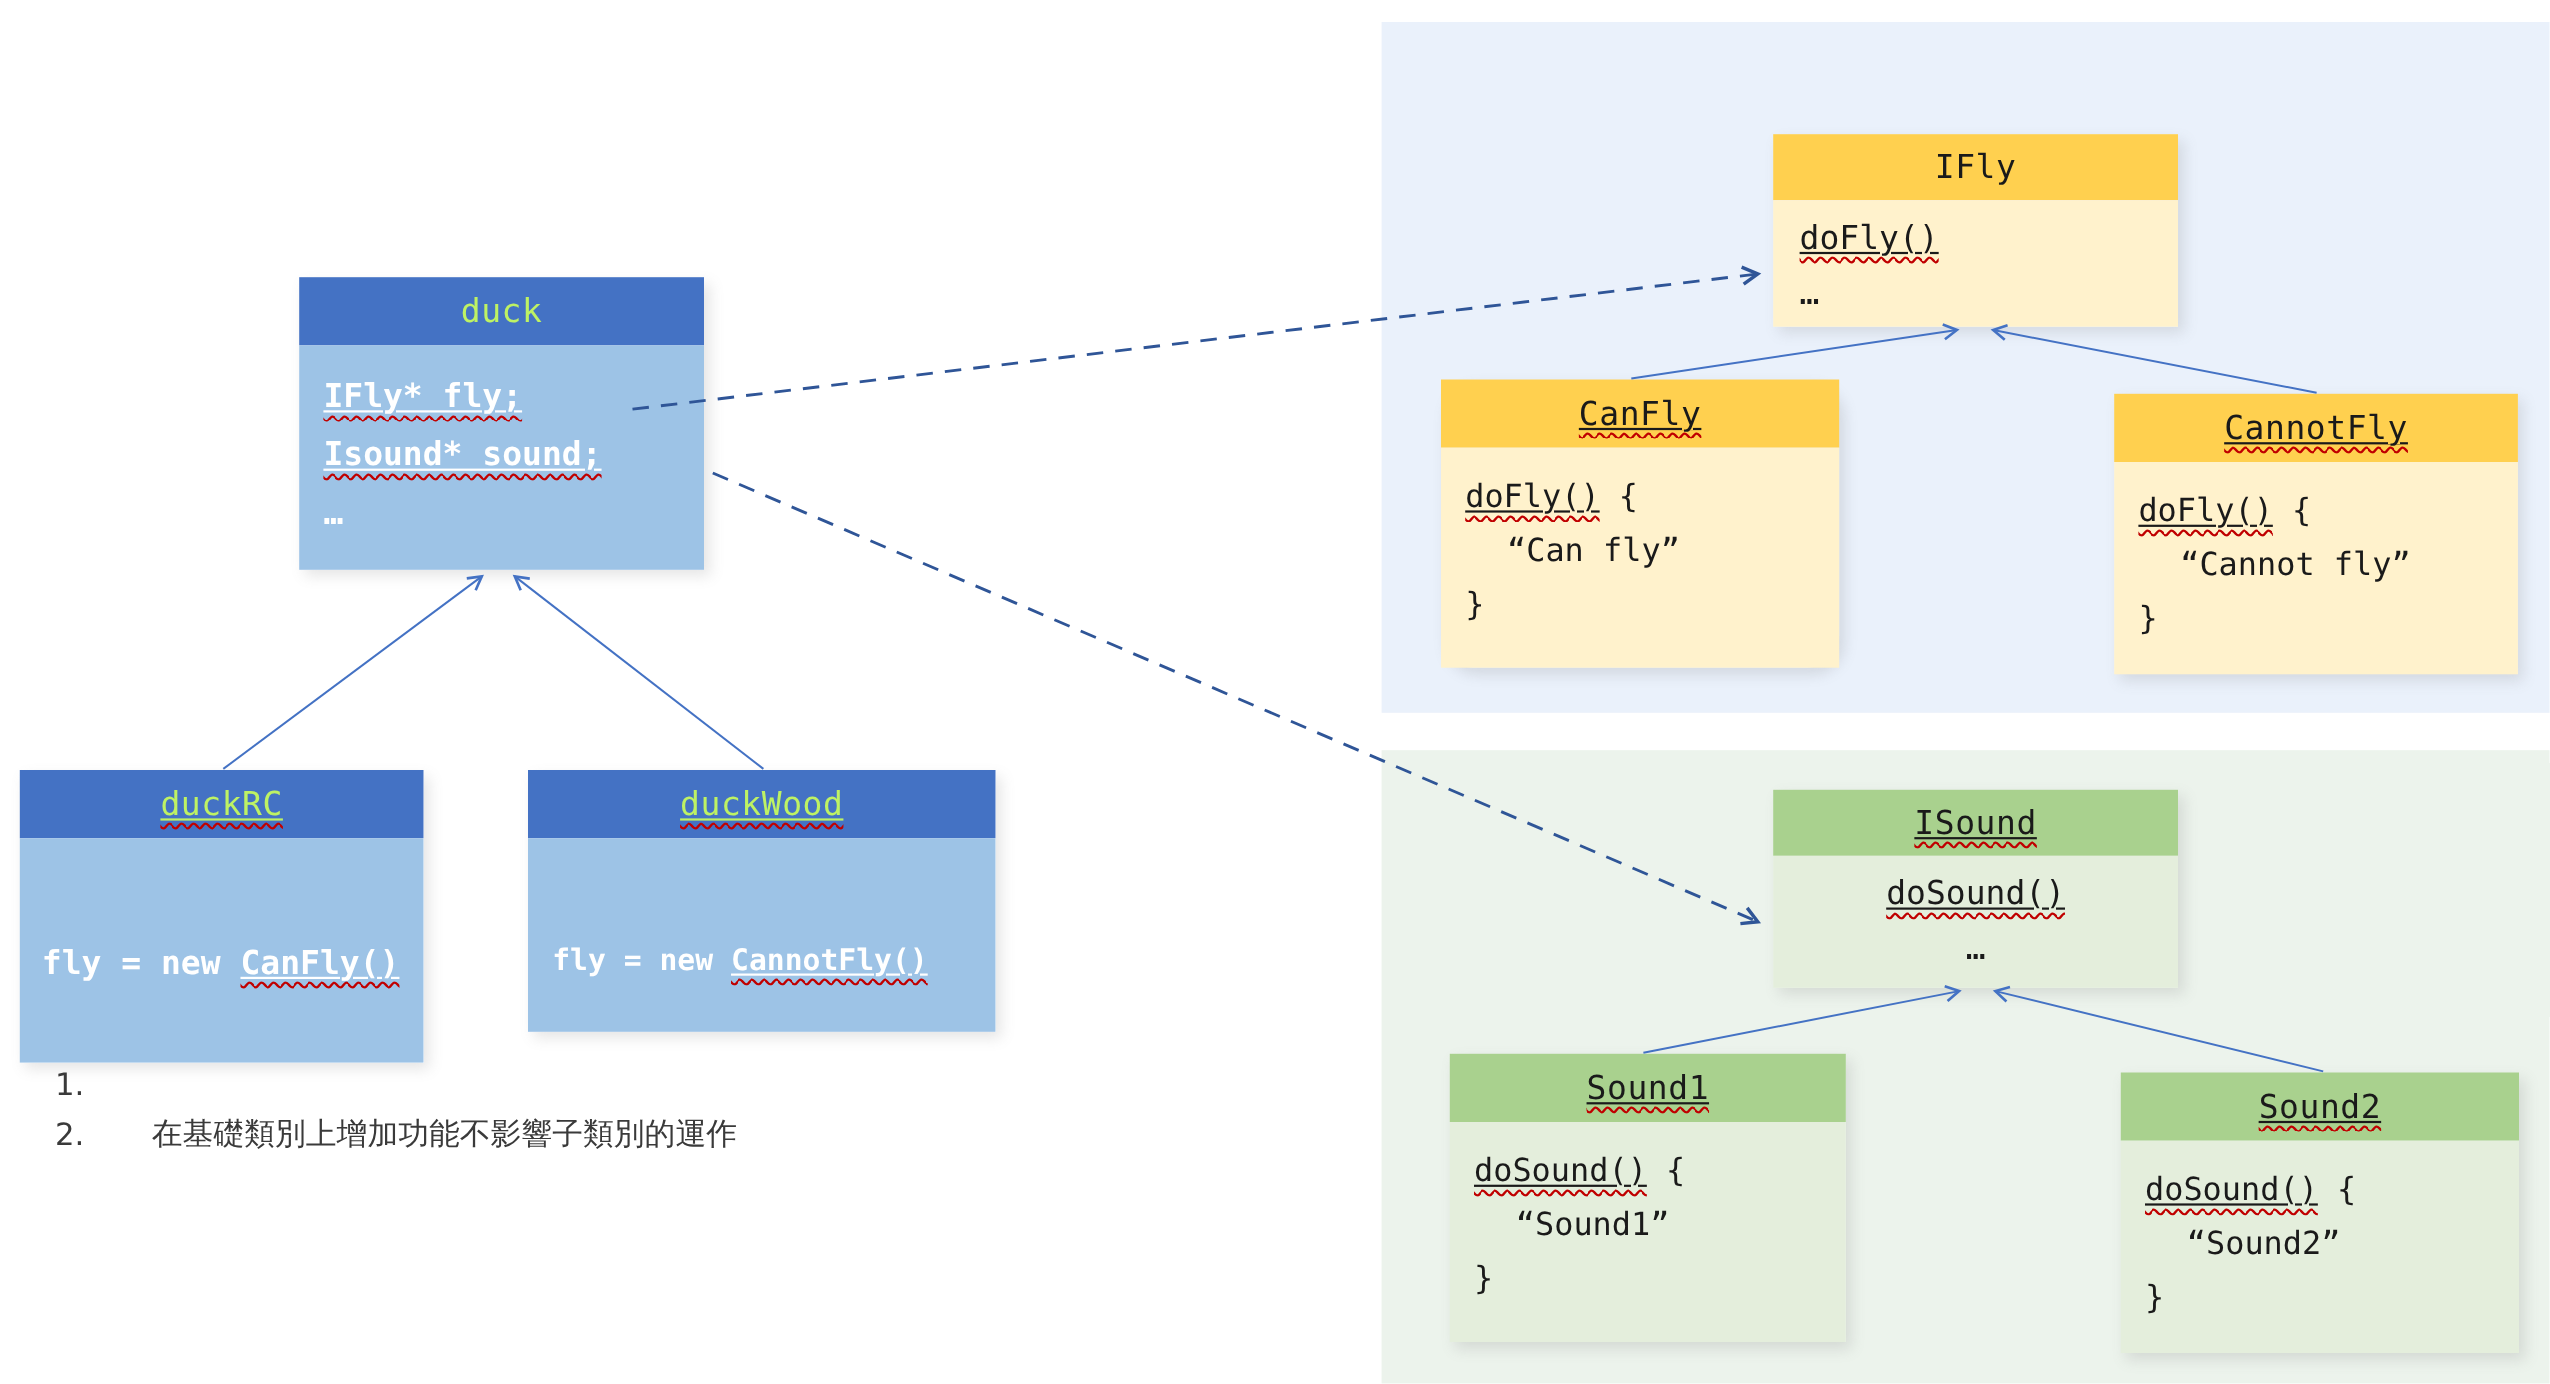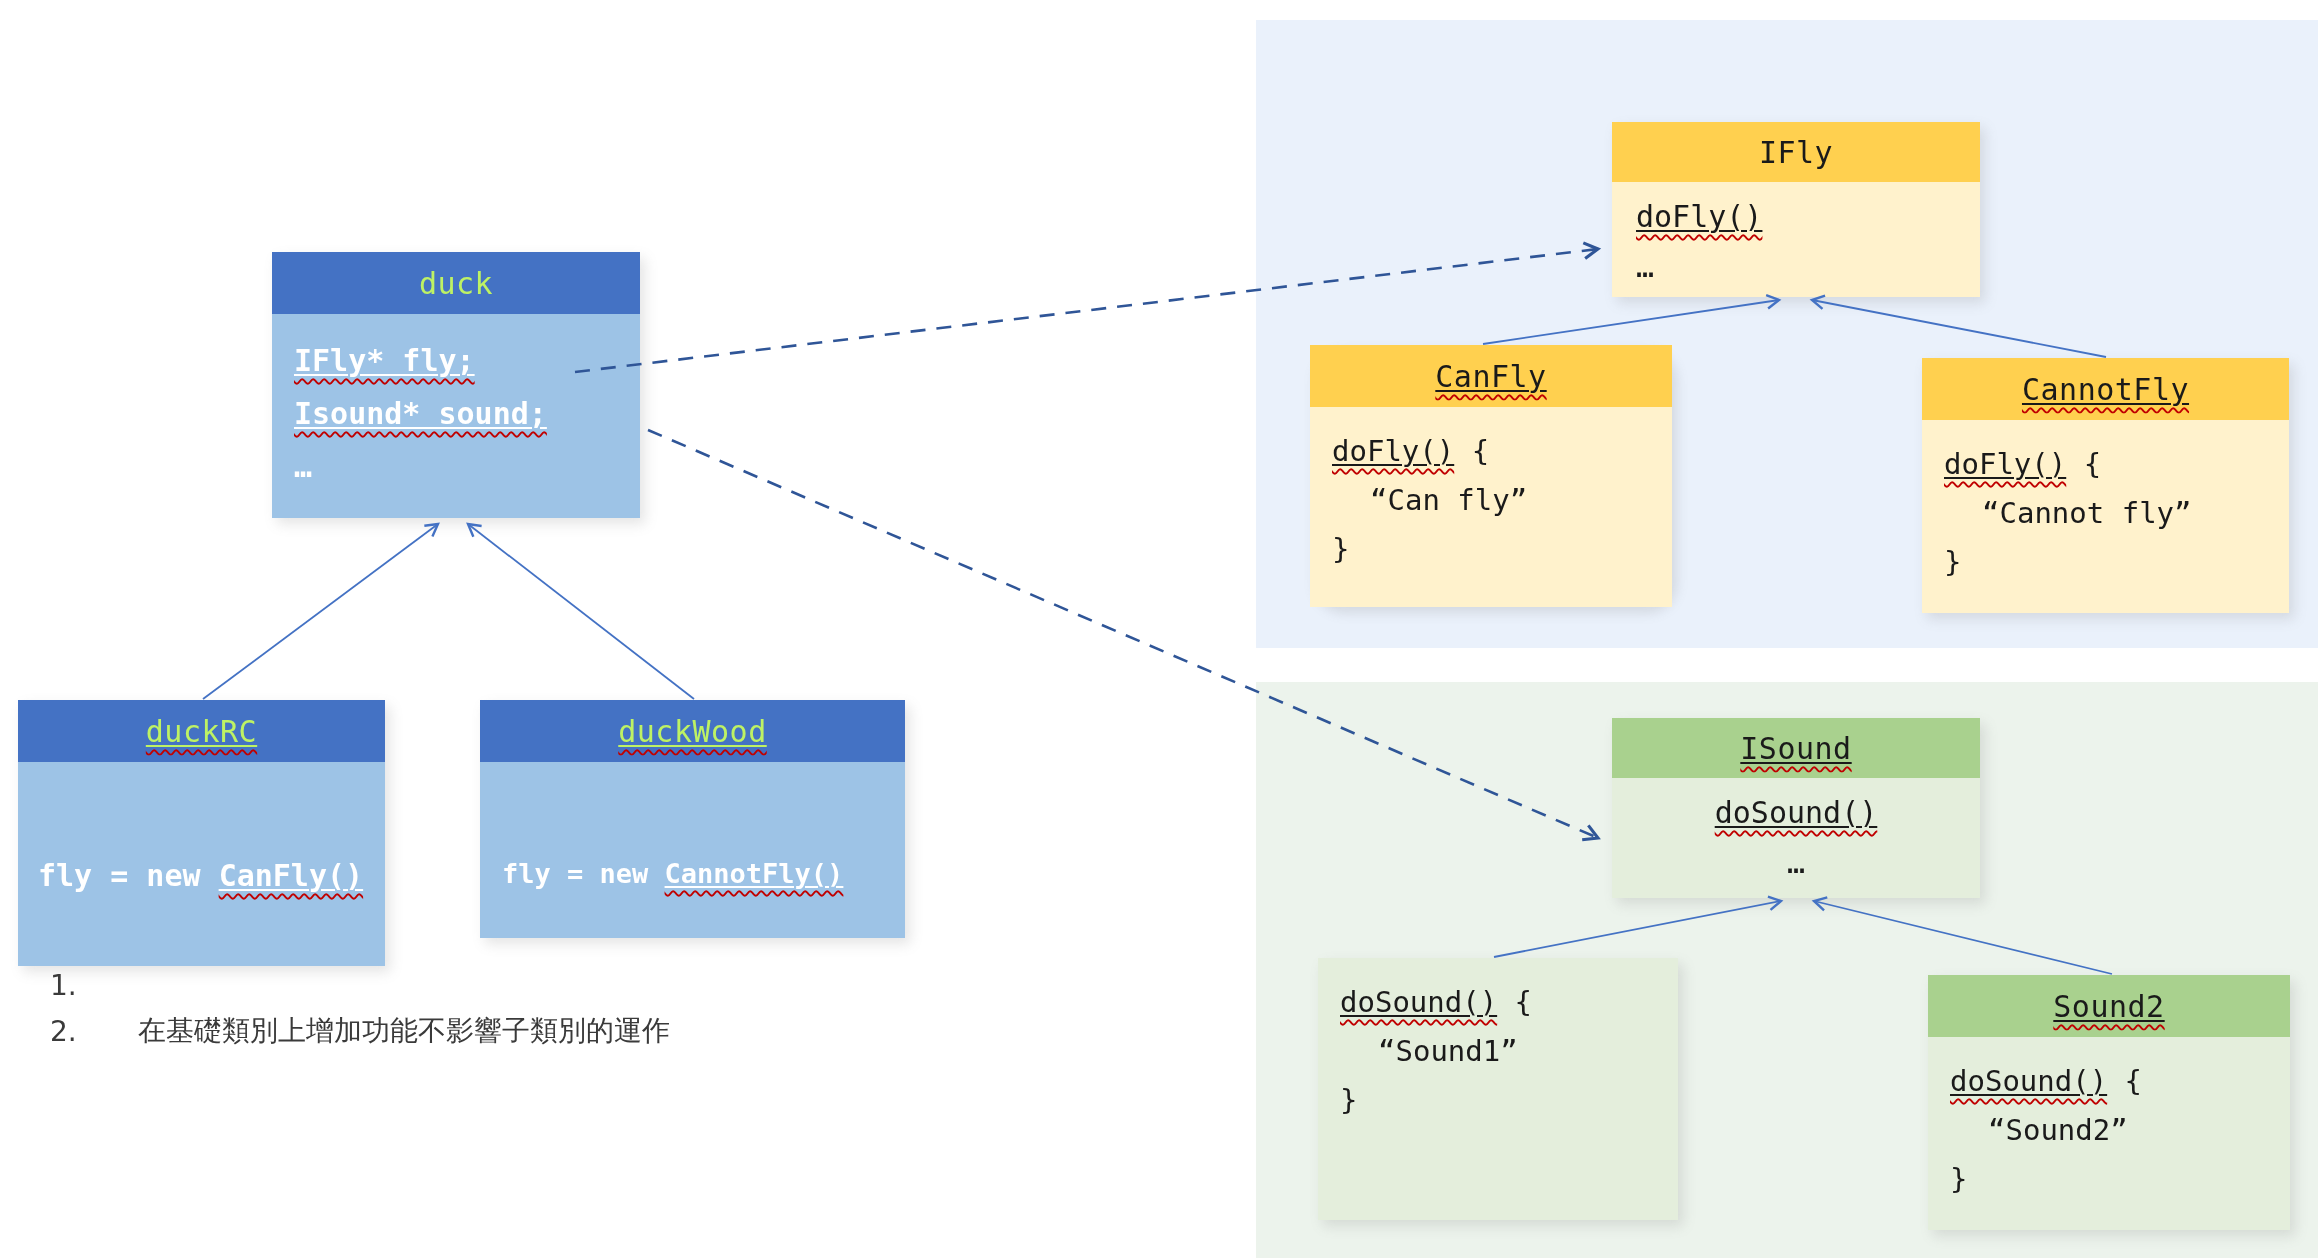--- a/index.html
+++ b/index.html
@@ -183,20 +183,23 @@
     <div class="uml-h">
       <span class="ul"><span class="sq">ISound</span></span>
     </div>
     <div class="uml-b code">
       <div class="ln"><span class="ul"><span class="sq">doSound()</span></span></div>
       <div class="ln">…</div>
     </div>
   </div>
 
   <div class="uml green" id="sound1">
+    <div class="uml-h">
+      <span class="ul"><span class="sq">Sound1</span></span>
+    </div>
     <div class="uml-b code">
       <div class="ln"><span class="ul"><span class="sq">doSound()</span></span><span> {</span></div>
       <div class="ln indent">“Sound1”</div>
       <div class="ln">}</div>
     </div>
   </div>
 
   <div class="uml green" id="sound2">
     <div class="uml-h">
       <span class="ul"><span class="sq">Sound2</span></span>

